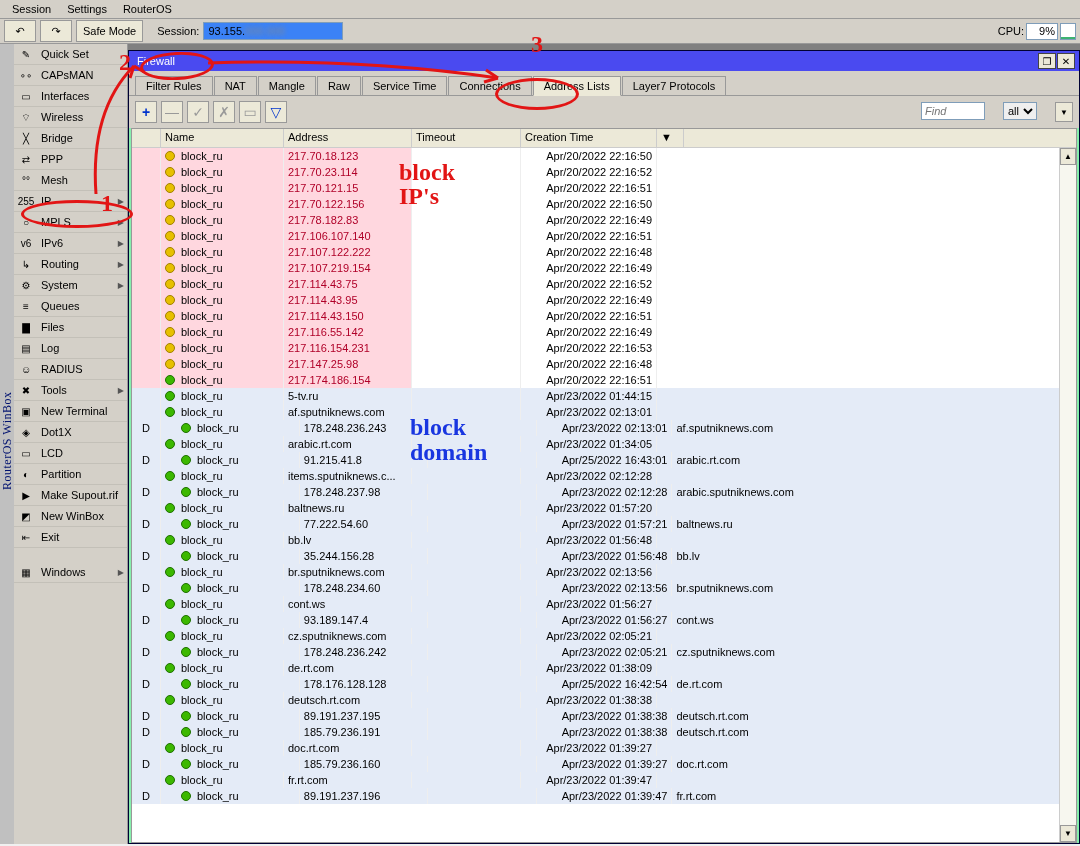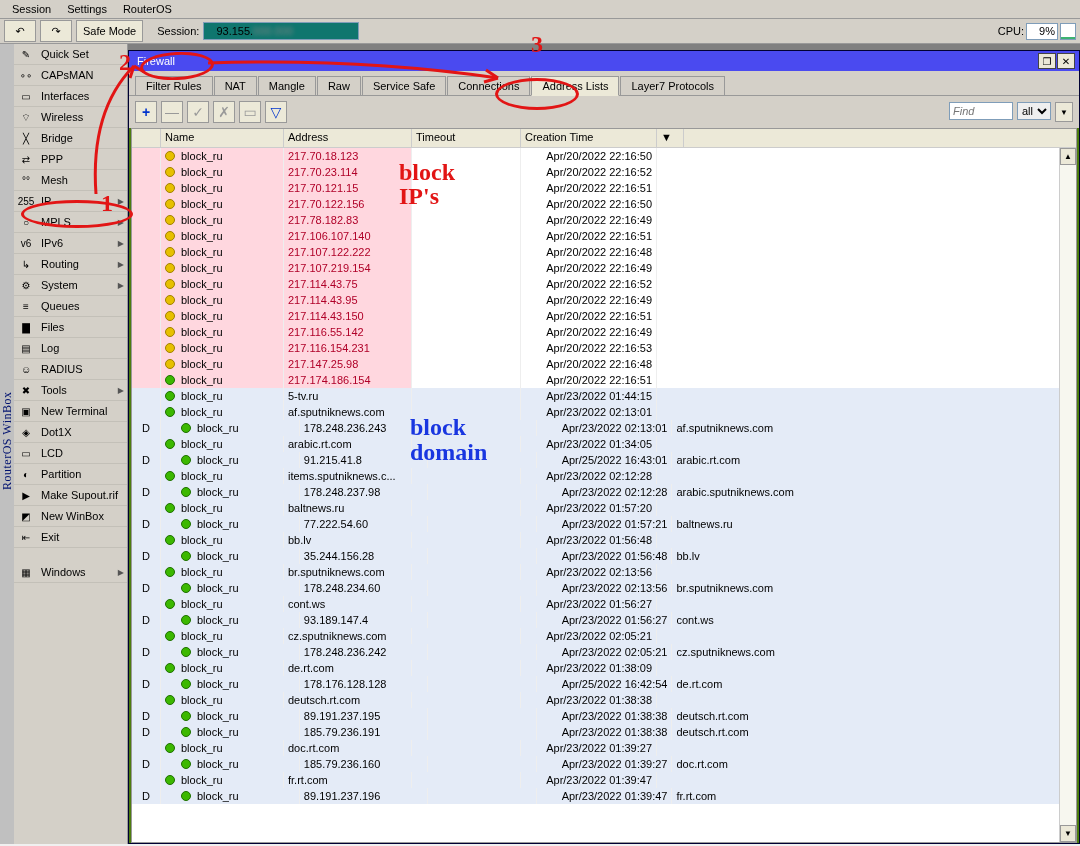--- a/index.html
+++ b/index.html
@@ -2,45 +2,45 @@
 <html><head>
 <meta charset="utf-8">
 <style>
 html,body{margin:0;padding:0;font-family:Tahoma,Arial,sans-serif;font-size:11px;background:#f0f0f0;color:#000;overflow:hidden}
 body{width:1080px;height:846px;position:relative}
 .menubar{height:18px;background:#d4d0c8;border-bottom:1px solid #999;display:flex;align-items:center;padding-left:4px;gap:0}
 .menubar span{padding:2px 8px}
 .toolbar1{height:24px;background:#d4d0c8;border-bottom:1px solid #999;display:flex;align-items:center;padding:0 4px;gap:4px}
 .tbtn{border:1px solid #999;background:#ece9d8;padding:1px 6px;height:18px;display:flex;align-items:center;justify-content:center;min-width:22px}
 .tbtn.sm{min-width:12px;width:18px}
-.sessfield{background:#0f766e;border:1px solid #7f9db9;height:16px;padding:0 12px;width:130px;display:flex;align-items:center}
+.sessfield{background:#3b82f6;border:1px solid #7f9db9;height:16px;padding:0 4px;width:130px;display:flex;align-items:center}
 .blur{color:transparent;text-shadow:0 0 4px #888}
 .cpu{margin-left:auto;display:flex;align-items:center;gap:2px}
 .cpuval{background:#fff;border:1px solid #7f9db9;height:15px;width:28px;display:flex;align-items:center;justify-content:flex-end;padding-right:2px}
 .meter{border:1px solid #7f9db9;height:15px;width:14px;display:flex;align-items:flex-end;background:#fff}
 .meter>div{background:#3cb371;width:100%;height:10%}
 .main{display:flex;height:calc(100% - 46px)}
 .vbar{width:14px;background:#c0c0c0;writing-mode:vertical-rl;transform:rotate(180deg);text-align:center;font-size:12px;padding-top:6px;color:#001270;font-family:Verdana;letter-spacing:0.5px}
 .sidebar{width:113px;background:#d4d0c8;border-right:1px solid #999;overflow:hidden}
 .side-item{height:20px;display:flex;align-items:center;padding-left:4px;border-bottom:1px solid #c3c0b8;position:relative}
 .side-item .ic{width:16px;height:16px;display:flex;align-items:center;justify-content:center;font-size:10px}
 .side-item .tx{margin-left:7px}
 .side-item .arrow{position:absolute;right:3px;font-size:8px;color:#555}
 .content{flex:1;position:relative;background:#808080}
-.win{position:absolute;left:0;top:6px;right:0;bottom:0;background:#4d7c0f;display:flex;flex-direction:column;border:1px solid #003;}
+.win{position:absolute;left:0;top:6px;right:0;bottom:0;background:#86efac;display:flex;flex-direction:column;border:1px solid #003;}
 .titlebar{height:20px;background:#4a4af0;color:#fff;display:flex;align-items:center;padding:0 4px;font-weight:normal}
 .titlebar .tx{margin-left:4px}
 .titlebar .winbtns{margin-left:auto;display:flex;gap:1px}
 .titlebar .wb{width:16px;height:14px;background:#ece9d8;border:1px solid #444;color:#000;font-size:10px;display:flex;align-items:center;justify-content:center}
 .tabs{height:24px;display:flex;align-items:flex-end;padding-left:6px;gap:0;background:#d4d0c8;border-bottom:1px solid #999}
 .tab{padding:3px 10px;border:1px solid #999;border-bottom:none;background:#d4d0c8;margin-right:1px}
 .tab.active{background:#ece9d8;border-bottom:1px solid #ece9d8;margin-bottom:-1px}
 .wintoolbar{height:26px;display:flex;align-items:center;padding:3px 6px;gap:4px;background:#d4d0c8}
 .sq{width:20px;height:20px;border:1px solid #999;background:#ece9d8;display:flex;align-items:center;justify-content:center;font-size:14px}
-.find{margin-left:auto;display:flex;gap:4px}
+.find{margin-left:auto;display:flex;gap:18px}
 .find input{border:1px solid #7f9db9;font-style:italic;color:#888;width:56px;height:16px;font-size:11px;padding:0 3px}
 .find select{border:1px solid #7f9db9;height:18px;font-size:11px}
 .ddbtn{width:16px;height:18px;border:1px solid #999;background:#ece9d8;display:flex;align-items:center;justify-content:center;font-size:8px}
 .grid{flex:1;overflow:hidden;display:flex;flex-direction:column;border:1px solid #999;margin:0 2px;background:#fff}
 .ghdr{display:flex;height:18px;background:#ece9d8;border-bottom:1px solid #ccc;flex-shrink:0}
 .ghdr>div{border-right:1px solid #ccc;padding:2px 4px;overflow:hidden;white-space:nowrap}
 .gbody{flex:1;overflow-y:hidden;position:relative}
 .gbody .vscr{position:absolute;right:0;top:0;bottom:0;width:16px;background:#ece9d8;border-left:1px solid #ccc;display:flex;flex-direction:column}
 .gbody .vscr .arr{height:15px;border:1px solid #999;display:flex;align-items:center;justify-content:center;font-size:8px;background:#ece9d8}
 .gbody .vscr .track{flex:1;background:#f7f7ef}
@@ -220,21 +220,21 @@
         <div class="winbtns">
           <div class="wb">❐</div>
           <div class="wb">✕</div>
         </div>
       </div>
       <div class="tabs" id="tabs">
           <div class="tab">Filter Rules</div>
           <div class="tab">NAT</div>
           <div class="tab">Mangle</div>
           <div class="tab">Raw</div>
-          <div class="tab">Service Safe</div>
+          <div class="tab">Service Time</div>
           <div class="tab">Connections</div>
           <div class="tab active">Address Lists</div>
           <div class="tab">Layer7 Protocols</div>
         </div>
       <div class="wintoolbar">
         <div class="sq" style="color:#0033cc;font-weight:bold">+</div>
         <div class="sq" style="color:#999">—</div>
         <div class="sq" style="color:#999">✓</div>
         <div class="sq" style="color:#999">✗</div>
         <div class="sq" style="color:#999">▭</div>

